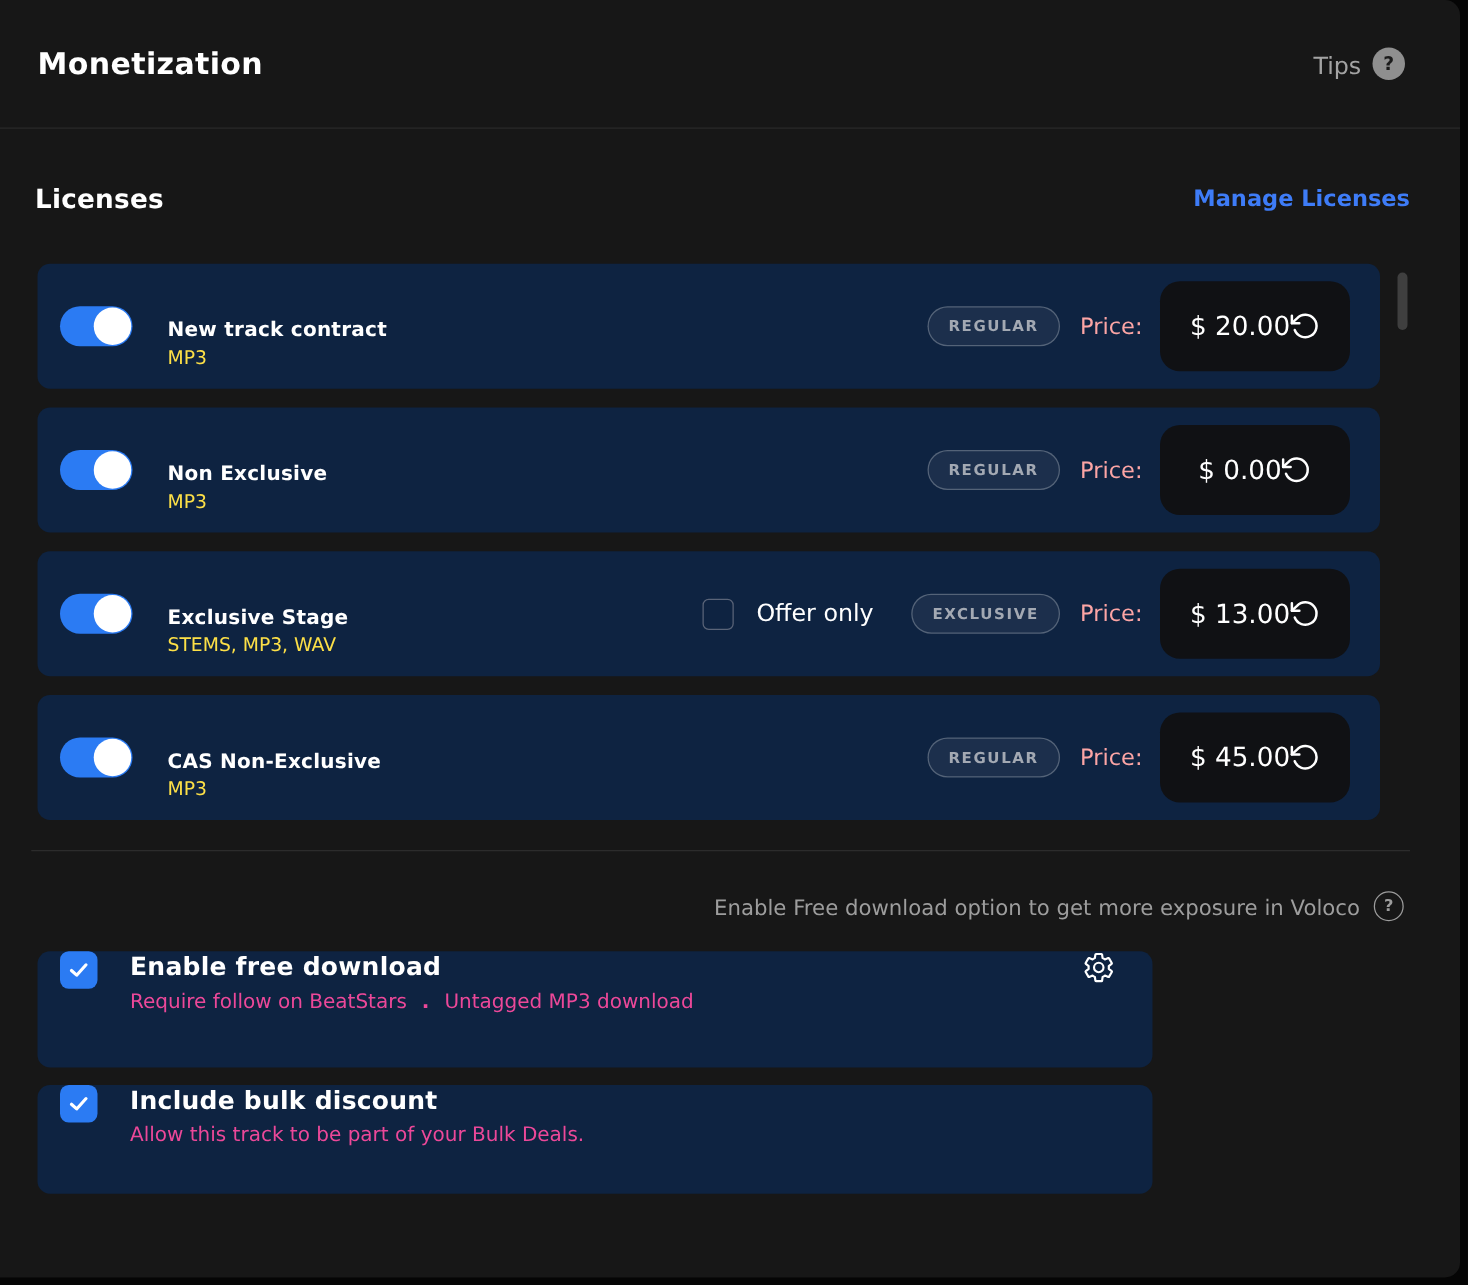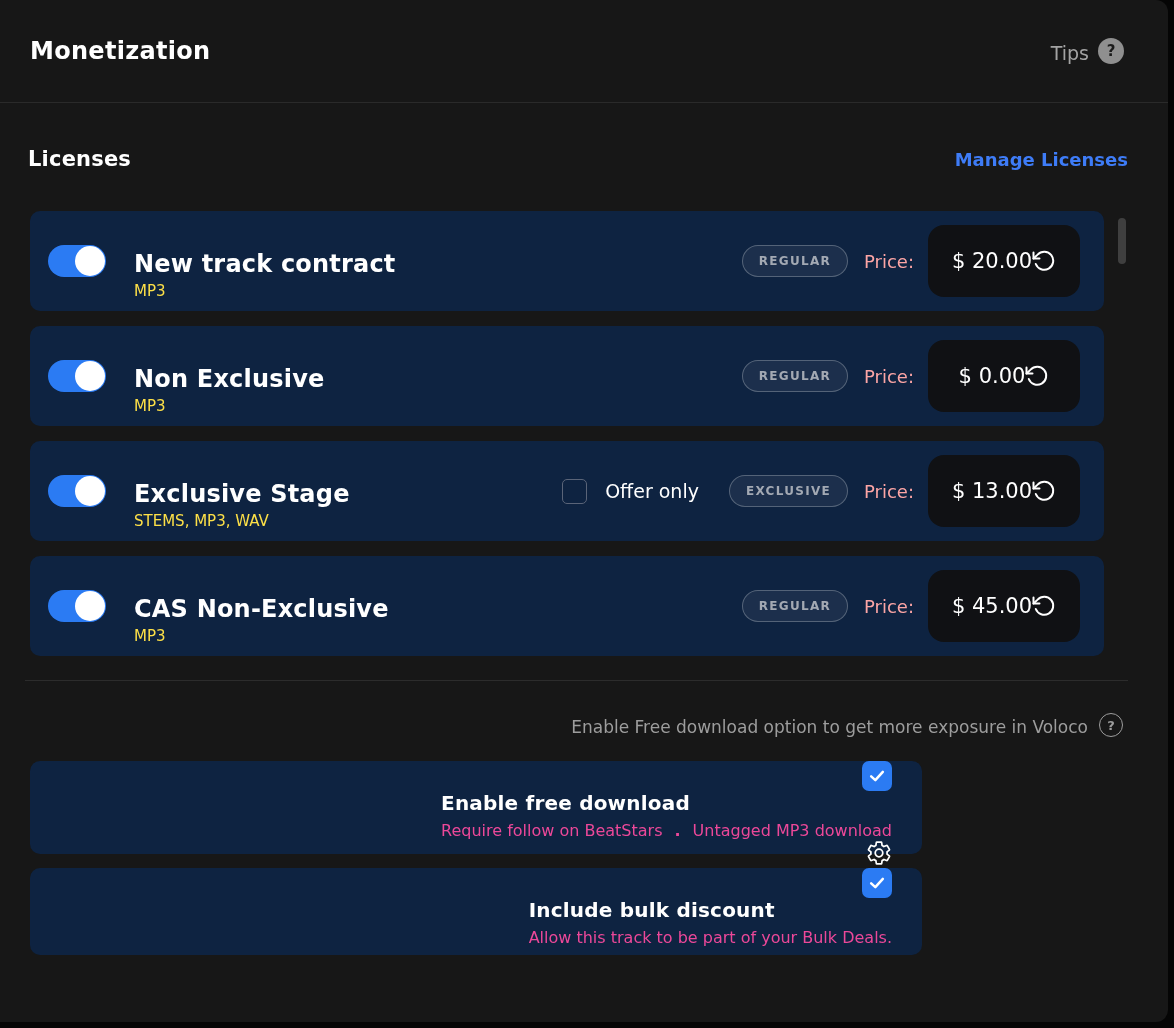--- a/index.html
+++ b/index.html
@@ -34,21 +34,21 @@
   }
   .toggle {
     width:58px; height:32px; border-radius:16px; background:var(--accent,#2b7bf3);
     position:relative; flex:0 0 auto; cursor:pointer;
   }
   .toggle .knob {
     position:absolute; top:1px; right:1px; width:30px; height:30px;
     border-radius:50%; background:#fff;
   }
   .ltext { margin-left:28px; }
-  .lname { font-size:24px; font-weight:600; letter-spacing:.2px;margin-top:27px; }
+  .lname { font-size:16px; font-weight:600; letter-spacing:.2px;margin-top:27px; }
   .lformats { font-size:15px; color:#fde047; margin-top:4px; }
   .spacer { flex:1; }
   .offer { display:flex; align-items:center; margin-right:30px; }
   .cb-empty {
     width:25px; height:25px; border:1.5px solid #5a6478; border-radius:5px;
     background:transparent; cursor:pointer; margin-right:18px;
   }
   .offer-label { font-size:19px; }
   .badge {
     padding:8px 16px; border-radius:999px; border:1px solid rgba(255,255,255,.25);
@@ -74,21 +74,21 @@
     align-items:flex-end; gap:11px; color:#9d9d9d; font-size:17px;
   }
   .help-outline {
     width:24px; height:24px; border-radius:50%; border:1.5px solid #9d9d9d;
     display:flex; align-items:center; justify-content:center; font-size:13px;
     font-weight:600; color:#9d9d9d; cursor:pointer;
   }
   
   .opt-card {
     margin:24px 0 0 30px; width:892px; background:var(--card,#0e2341);
-    border-radius:10px; display:flex; align-items:flex-end; padding:0 30px 0 18px;flex-direction:column;
+    border-radius:10px; display:flex; align-items:flex-start; padding:0 30px 0 18px;
   }
   .opt-card.free { height:93px; }
   .opt-card.bulk { height:87px; margin-top:14px; }
   .cb-checked {
     width:30px; height:30px; border-radius:7px; background:var(--accent,#2b7bf3);
     display:flex; align-items:center; justify-content:center; flex:0 0 auto; cursor:pointer;
   }
   .opt-text { margin-left:26px; }
   .opt-title { font-size:20px; font-weight:600; letter-spacing:.2px; }
   .opt-sub { font-size:16px; color:#ec4899; margin-top:6px; display:flex; align-items:center; }

